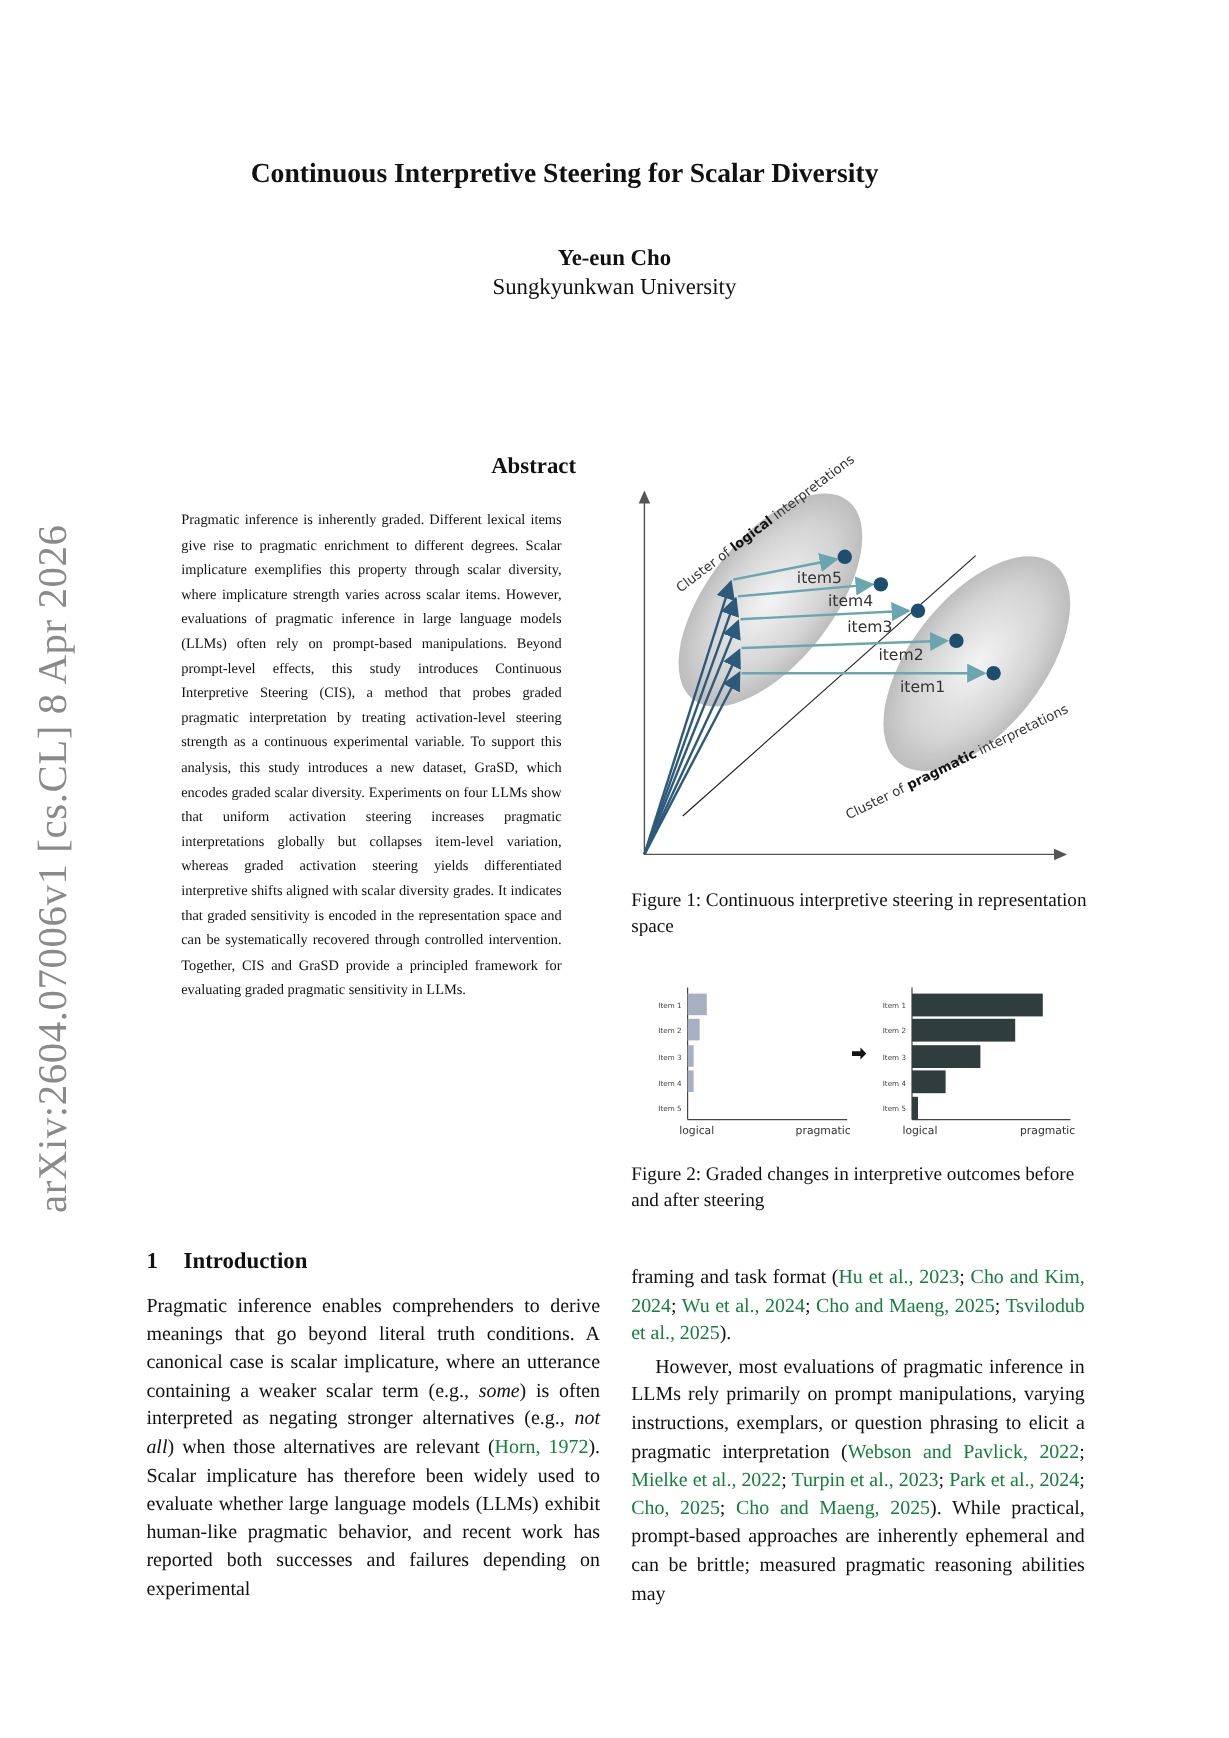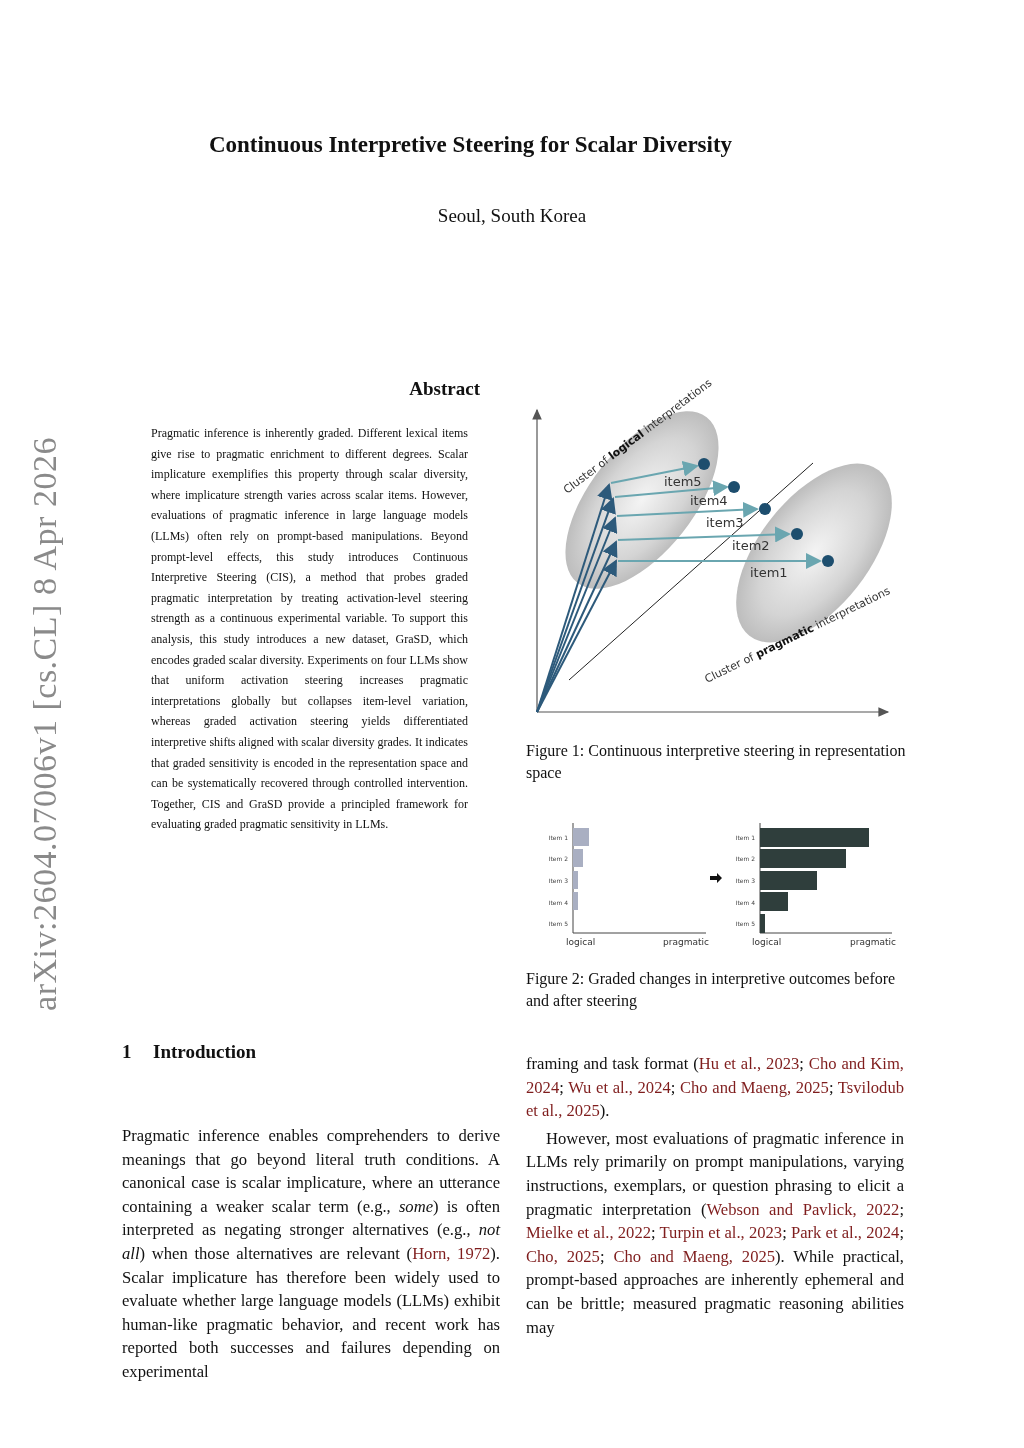--- a/index.html
+++ b/index.html
@@ -8,36 +8,37 @@
   .title{left:0;width:941px;top:132px;text-align:center;font-size:23px;font-weight:bold;}
   .author{left:0;width:1024px;top:204px;text-align:center;font-size:19px;line-height:24px;}
   .author .name{font-weight:bold;}
   .author .email{font-family:"Liberation Mono","DejaVu Sans Mono",monospace;font-size:17px;}
   .arxiv{left:-255px;top:705px;width:600px;text-align:center;transform:rotate(-90deg);font-size:34px;color:#8a8a8a;letter-spacing:0.5px;white-space:nowrap;}
   .abs-head{left:140px;width:340px;top:378px;text-align:right;font-size:19px;font-weight:bold;}
   .abstract{left:151px;width:317px;top:423px;font-size:12px;line-height:20.6px;text-align:justify;hyphens:manual;}
   .sec{left:122px;top:1041px;font-size:19px;font-weight:bold;}
   .sec .num{display:inline-block;width:31px;}
   .col{font-size:16.6px;line-height:23.6px;text-align:justify;}
-  .col-left{left:122px;width:378px;top:1076px;margin-top:48px;}
+  .col-left{left:122px;width:378px;top:1076px;}
   .col-right{left:526px;width:378px;top:1052px;}
   .indent{text-indent:20px;margin-top:4px;}
-  .cite{color:#7f1d1d;}
+  .cite{color:#15803d;}
   .cap{font-size:16px;line-height:22px;}
   .fig1{left:520px;top:380px;width:400px;height:350px;}
   .fig2{left:530px;top:815px;width:380px;height:135px;}
   p{margin:0;}
   svg text{font-family:"DejaVu Sans","Liberation Sans",sans-serif;}
 </style>
 </head>
 <body>
 
 <div class="abs title">Continuous Interpretive Steering for Scalar Diversity</div>
 <div class="abs author">
-  <div>Seoul, South Korea</div>
+  <div class="name">Ye-eun Cho</div>
+  <div>Sungkyunkwan University</div>
 </div>
 
 <div class="abs arxiv">arXiv:2604.07006v1  [cs.CL]  8 Apr 2026</div>
 
 <div class="abs abs-head">Abstract</div>
 <div class="abs abstract">Pragmatic inference is inherently graded. Different lexical items give rise to pragmatic enrichment to different degrees. Scalar impli­cature exemplifies this property through scalar diversity, where implicature strength varies across scalar items. However, evaluations of pragmatic inference in large language models (LLMs) often rely on prompt-based manipula­tions. Beyond prompt-level effects, this study introduces Continuous Interpretive Steering (CIS), a method that probes graded pragmatic interpretation by treating activation-level steering strength as a continuous experimental variable. To support this analysis, this study introduces a new dataset, GraSD, which encodes graded scalar diversity. Experiments on four LLMs show that uniform activation steering increases pragmatic interpretations globally but collapses item-level variation, whereas graded activation steering yields differentiated interpretive shifts aligned with scalar diversity grades. It indicates that graded sensitivity is encoded in the representation space and can be systematically recovered through controlled intervention. Together, CIS and GraSD provide a principled framework for evaluating graded pragmatic sensitivity in LLMs.</div>
 
 <div class="abs fig1">
   <svg width="400" height="350" viewBox="520 380 400 350">
     <defs>

